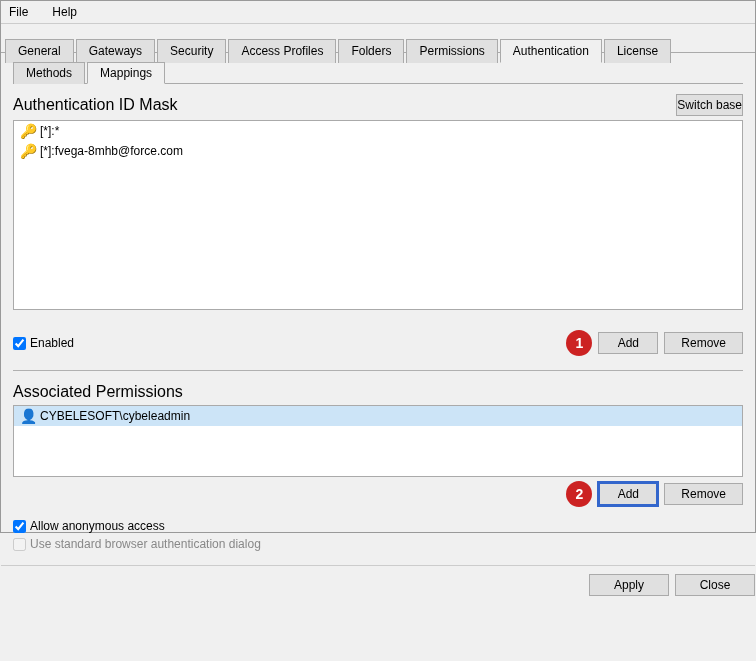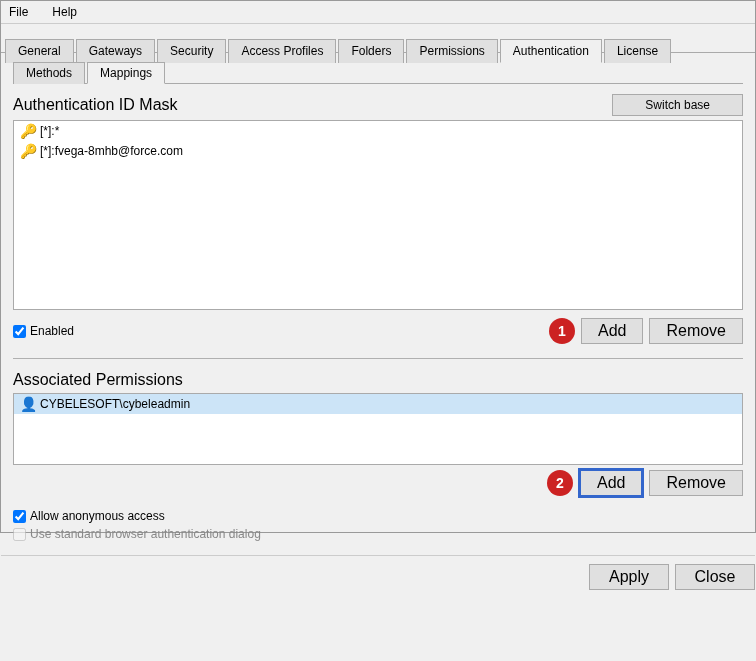--- a/index.html
+++ b/index.html
@@ -126,42 +126,42 @@
     }
     .user-icon {
       display: inline-block;
       width: 16px;
       height: 16px;
       font-size: 14px;
     }
     .enabled-row {
       display: flex;
       align-items: center;
-      margin-top: 8px;
+      margin-top: 20px;
       justify-content: space-between;
     }
     .enabled-left {
       display: flex;
       align-items: center;
       gap: 4px;
     }
     .btn {
       padding: 3px 16px;
       background: #e0e0e0;
       border: 1px solid #aaa;
       cursor: pointer;
-      font-size: 16px;
+      font-size: 12px;
       min-width: 60px;
     }
     .btn.focused {
       border: 2px solid #3366cc;
       outline: 1px solid #3366cc;
     }
     .btn-switch {
-      padding: 3px 32px;
+      padding: 3px 0;
       background: #e0e0e0;
       border: 1px solid #aaa;
       cursor: pointer;
       font-size: 12px;
     }
     .checkbox-label {
       display: flex;
       align-items: center;
       gap: 4px;
       cursor: pointer;

